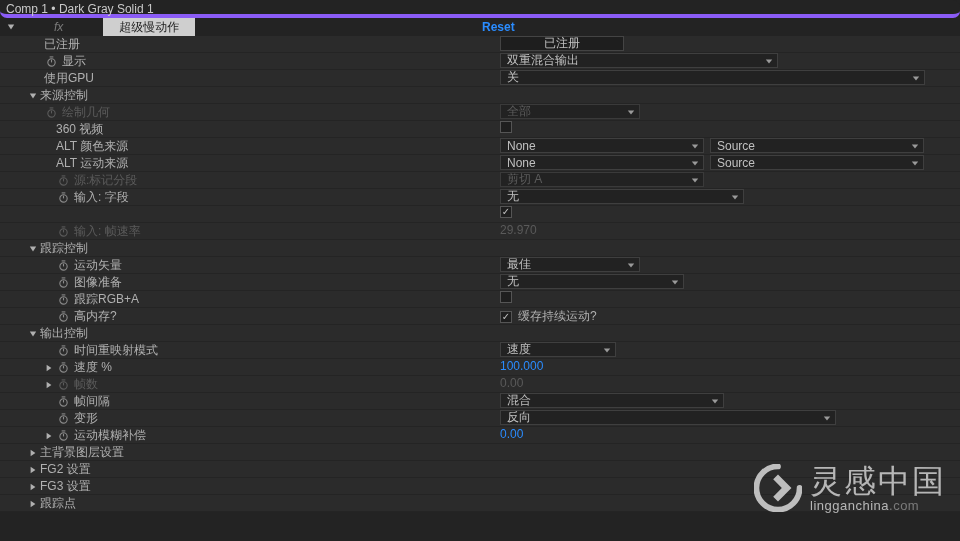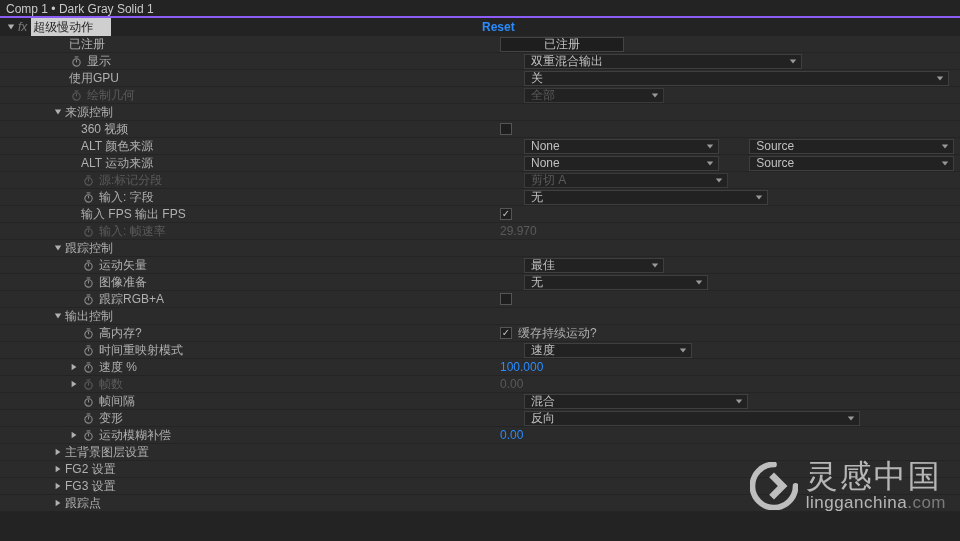--- a/index.html
+++ b/index.html
@@ -10,60 +10,61 @@
     font-size: 12px;
     width: 960px;
     height: 541px;
     overflow: hidden;
     position: relative;
   }
   .header {
     height: 18px;
     padding: 2px 6px;
     background: #232323;
-    border-bottom: 2px solid #8b5cf6;
+    border-bottom: 4px solid #8b5cf6;
+    border-radius: 7px;
   }
   .header-title { color: #c9c9c9; }
   .fx-row {
     height: 18px;
     display: flex;
     align-items: center;
     padding-left: 6px;
     background: #232323;
+    gap: 36px;
   }
   .twisty {
     width: 10px; height: 10px;
     display: inline-flex; align-items: center; justify-content: center;
     margin-right: 2px;
     cursor: pointer;
   }
   .twisty svg { width: 8px; height: 8px; fill: #b0b0b0; }
   .fx-icon { color: #7a7a7a; font-style: italic; margin-right: 4px; }
   .effect-name {
     background: #cfcfcf;
     color: #222;
-    padding: 1px 2px;
+    padding: 1px 16px;
     display: inline-block;
     min-width: 80px;
   }
   .reset-link {
     color: #2a8cff;
     cursor: pointer;
     position: absolute;
     left: 482px;
     font-weight: bold;
   }
   .row {
     height: 17px;
     display: flex;
-    align-items: center;
+    align-items: flex-start;
     position: relative;
     background: #2b2b2b;
     border-bottom: 1px solid #242424;
-    padding-left: 25px;
   }
   .row.dim .label, .row.dim .stopwatch { color: #5b5b5b; }
   .row.dim .dropdown { color: #5b5b5b; border-color: #3a3a3a; }
   .label-col {
     display: flex;
     align-items: center;
     width: 498px;
     padding-left: 0;
     white-space: nowrap;
   }
@@ -98,21 +99,20 @@
   .dropdown {
     background: #222;
     border: 1px solid #3f3f3f;
     height: 15px;
     color: #c0c0c0;
     display: inline-flex;
     align-items: center;
     justify-content: space-between;
     padding: 0 4px 0 6px;
     cursor: pointer;
-    margin-left: 24px;
   }
   .dropdown .caret { margin-left: 6px; }
   .caret svg { width: 8px; height: 8px; fill: #9a9a9a; }
   .checkbox {
     width: 12px; height: 12px;
     background: #1e1e1e;
     border: 1px solid #555;
     display: inline-flex;
     align-items: center;
     justify-content: center;
@@ -136,21 +136,21 @@
     pointer-events: none;
     display: flex;
     align-items: center;
     gap: 8px;
   }
   .watermark-logo {
     width: 48px; height: 48px;
   }
   .watermark-text { display: flex; flex-direction: column; line-height: 1.1; }
   .watermark-cn { font-size: 32px; font-weight: 500; letter-spacing: 2px; }
-  .watermark-en { font-size: 17px; letter-spacing: 0.5px; }
+  .watermark-en { font-size: 13px; letter-spacing: 0.5px; }
   .watermark-en .dim { color: #888; }
 </style>
 </head>
 <body>
 
 <div class="header">
   <span class="header-title">Comp 1 • Dark Gray Solid 1</span>
 </div>
 
 <div class="fx-row">
@@ -205,20 +205,31 @@
     <div class="val-col">
       <span class="dropdown" style="width:425px">
         <span>关</span>
         <span class="caret"><svg viewBox="0 0 10 10">
               <polygon points="1,3 9,3 5,8"></polygon>
             </svg></span>
       </span>
     </div>
   </div>
 
+  <div class="row">
+    <div class="label-col indent1">
+      <span class="twisty">
+          <svg viewBox="0 0 10 10">
+            <polygon points="1,2 9,2 5,8"></polygon>
+          </svg>
+        </span>
+      <span class="label">来源控制</span>
+    </div>
+  </div>
+
   <div class="row dim">
     <div class="label-col indent2">
       <span class="stopwatch">
           <svg viewBox="0 0 12 12">
             <circle cx="6" cy="7" r="4"></circle>
             <line x1="6" y1="7" x2="6" y2="4"></line>
             <line x1="4" y1="1" x2="8" y2="1"></line>
           </svg>
         </span>
       <span class="label">绘制几何</span>
@@ -227,31 +238,20 @@
       <span class="dropdown" style="width:140px">
         <span>全部</span>
         <span class="caret"><svg viewBox="0 0 10 10">
               <polygon points="1,3 9,3 5,8"></polygon>
             </svg></span>
       </span>
     </div>
   </div>
 
   <div class="row">
-    <div class="label-col indent1">
-      <span class="twisty">
-          <svg viewBox="0 0 10 10">
-            <polygon points="1,2 9,2 5,8"></polygon>
-          </svg>
-        </span>
-      <span class="label">来源控制</span>
-    </div>
-  </div>
-
-  <div class="row">
     <div class="label-col indent3">
       <span class="label">360 视频</span>
     </div>
     <div class="val-col">
       <span class="checkbox"></span>
     </div>
   </div>
 
   <div class="row">
     <div class="label-col indent3">
@@ -329,23 +329,20 @@
       <span class="dropdown" style="width:244px">
         <span>无</span>
         <span class="caret"><svg viewBox="0 0 10 10">
               <polygon points="1,3 9,3 5,8"></polygon>
             </svg></span>
       </span>
     </div>
   </div>
 
   <div class="row">
-    <div class="label-col indent3">
-      <span class="label">输入 FPS 输出 FPS</span>
-    </div>
     <div class="val-col">
       <span class="checkbox checked"></span>
     </div>
   </div>
 
   <div class="row dim">
     <div class="label-col indent3">
       <span class="stopwatch">
           <svg viewBox="0 0 12 12">
             <circle cx="6" cy="7" r="4"></circle>
@@ -423,60 +420,60 @@
           </svg>
         </span>
       <span class="label">跟踪RGB+A</span>
     </div>
     <div class="val-col">
       <span class="checkbox"></span>
     </div>
   </div>
 
   <div class="row">
-    <div class="label-col indent1">
-      <span class="twisty">
-          <svg viewBox="0 0 10 10">
-            <polygon points="1,2 9,2 5,8"></polygon>
-          </svg>
-        </span>
-      <span class="label">输出控制</span>
-    </div>
-  </div>
-
-  <div class="row">
     <div class="label-col indent3">
       <span class="stopwatch">
           <svg viewBox="0 0 12 12">
             <circle cx="6" cy="7" r="4"></circle>
             <line x1="6" y1="7" x2="6" y2="4"></line>
             <line x1="4" y1="1" x2="8" y2="1"></line>
           </svg>
         </span>
       <span class="label">高内存?</span>
     </div>
     <div class="val-col">
       <span class="checkbox checked"></span>
       <span class="label">缓存持续运动?</span>
     </div>
   </div>
 
   <div class="row">
+    <div class="label-col indent1">
+      <span class="twisty">
+          <svg viewBox="0 0 10 10">
+            <polygon points="1,2 9,2 5,8"></polygon>
+          </svg>
+        </span>
+      <span class="label">输出控制</span>
+    </div>
+  </div>
+
+  <div class="row">
     <div class="label-col indent3">
       <span class="stopwatch">
           <svg viewBox="0 0 12 12">
             <circle cx="6" cy="7" r="4"></circle>
             <line x1="6" y1="7" x2="6" y2="4"></line>
             <line x1="4" y1="1" x2="8" y2="1"></line>
           </svg>
         </span>
       <span class="label">时间重映射模式</span>
     </div>
     <div class="val-col">
-      <span class="dropdown" style="width:168px">
+      <span class="dropdown" style="width:116px">
         <span>速度</span>
         <span class="caret"><svg viewBox="0 0 10 10">
               <polygon points="1,3 9,3 5,8"></polygon>
             </svg></span>
       </span>
     </div>
   </div>
 
   <div class="row">
     <div class="label-col indent2">

